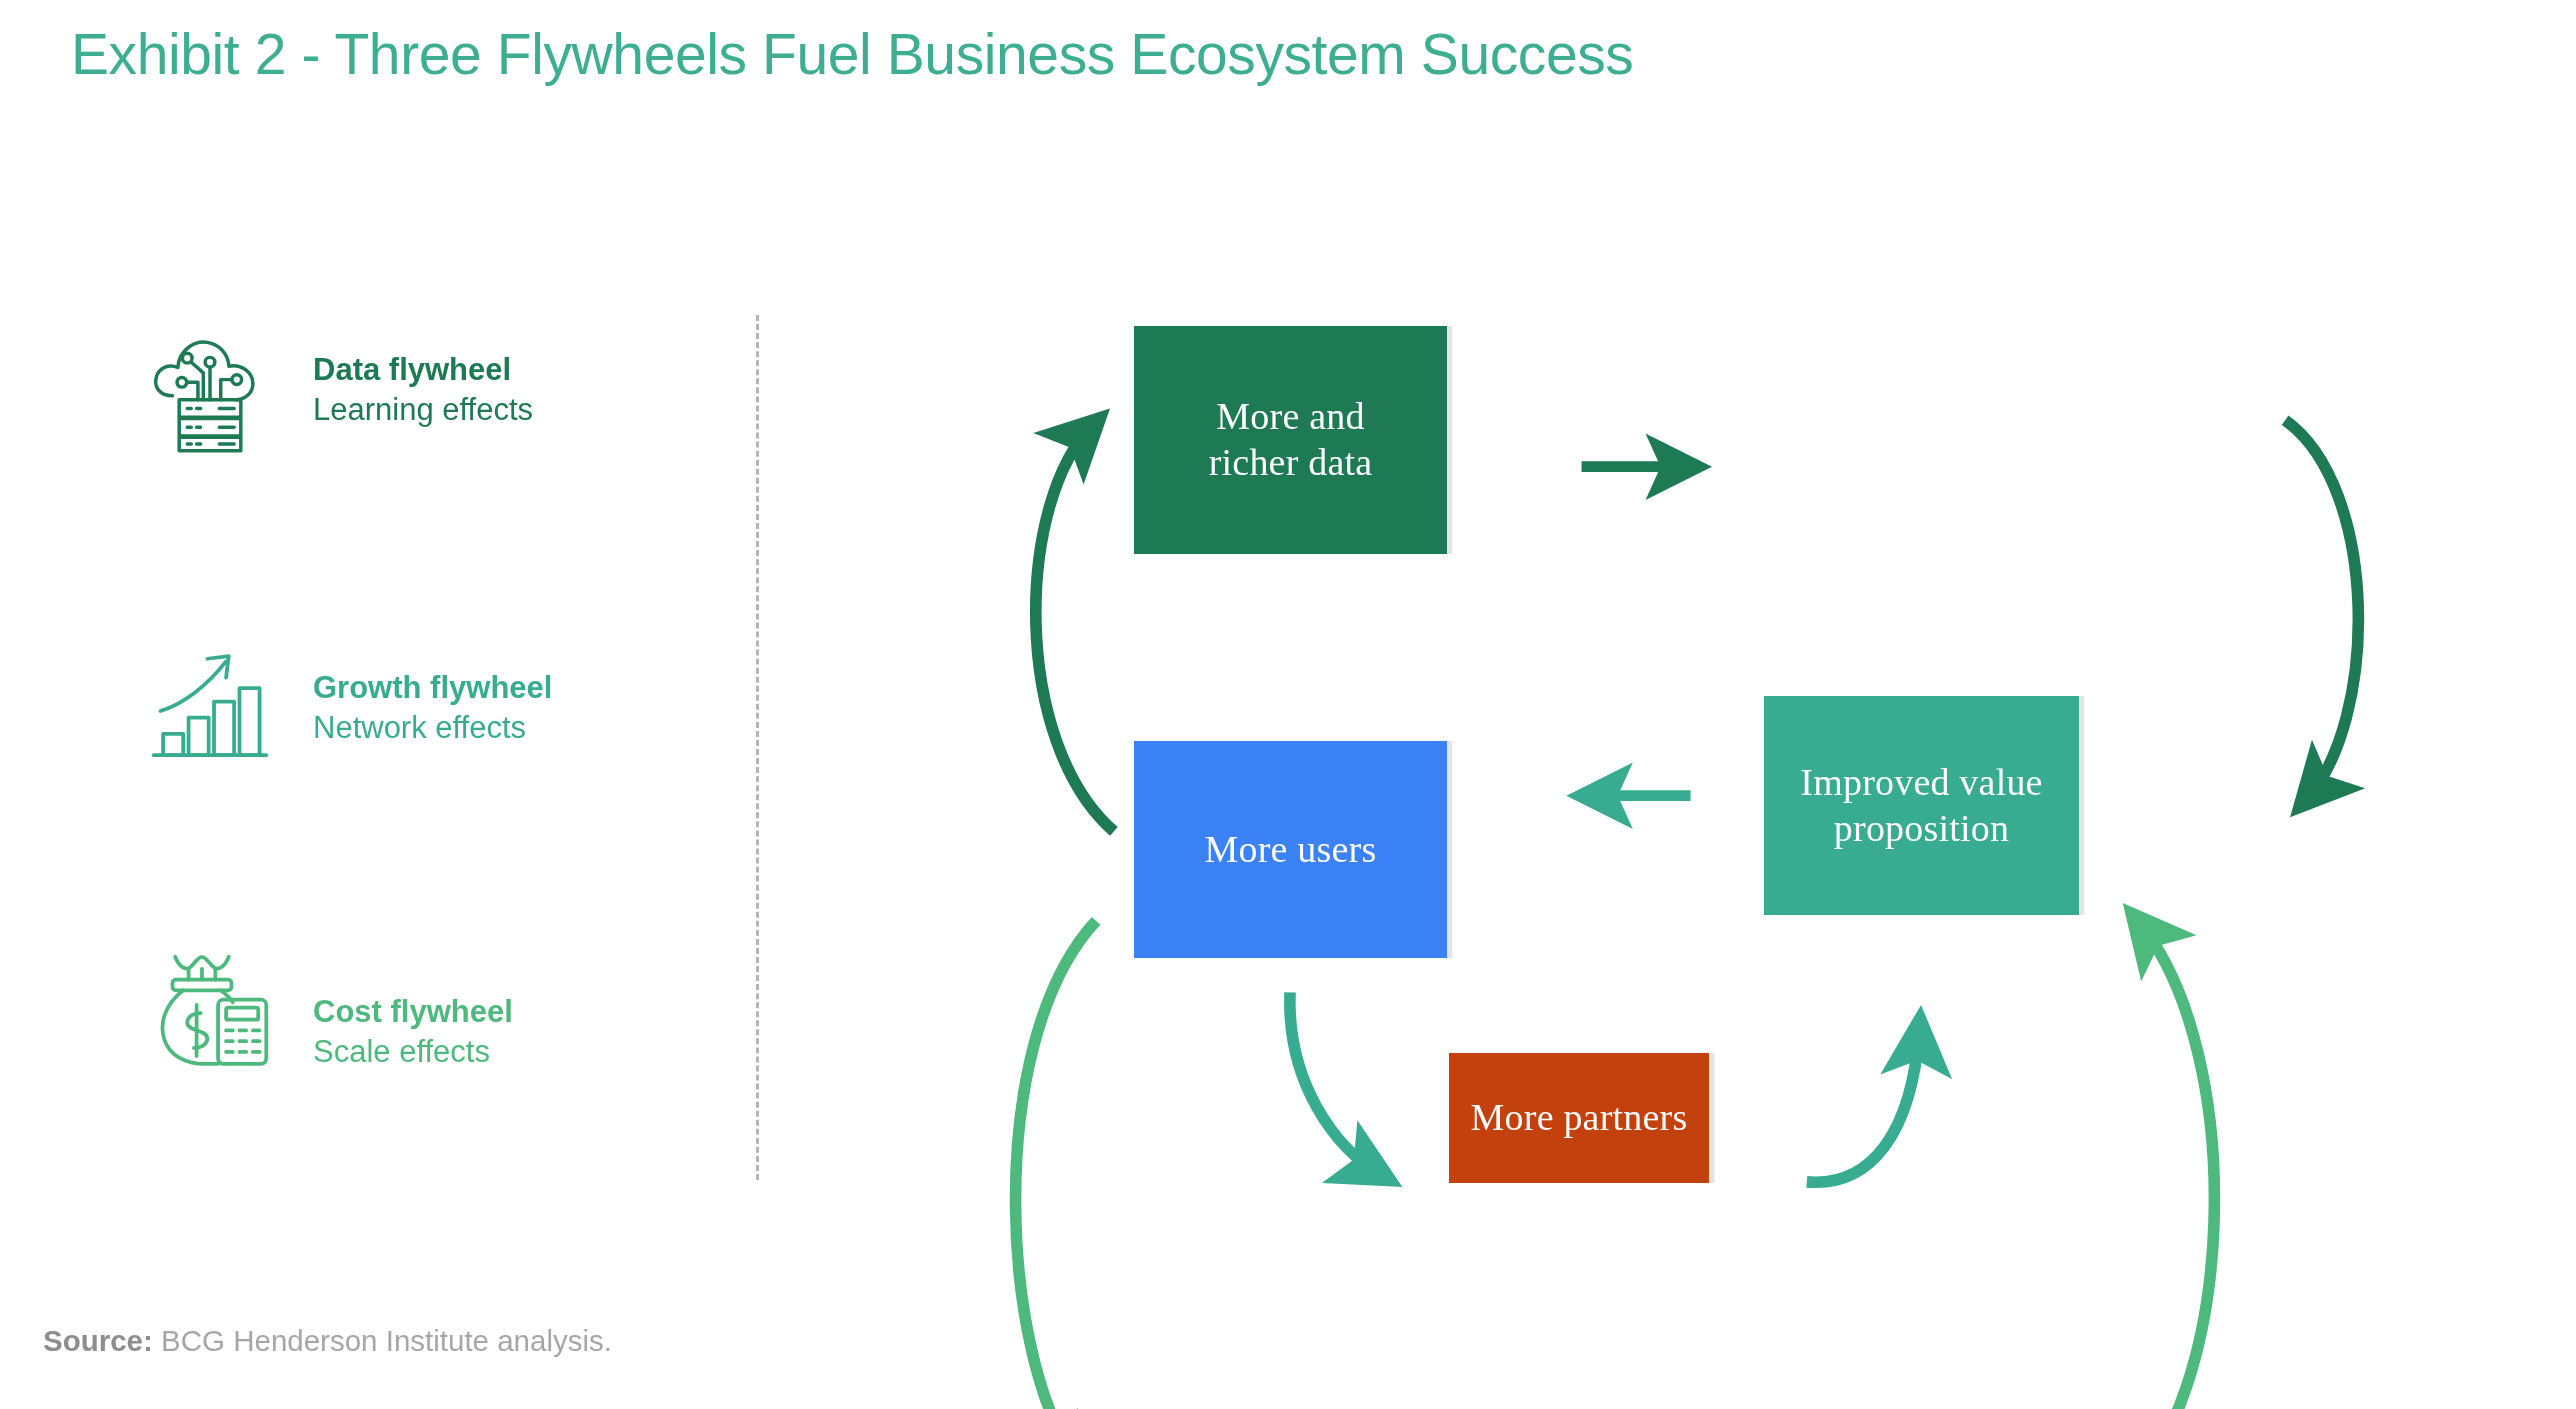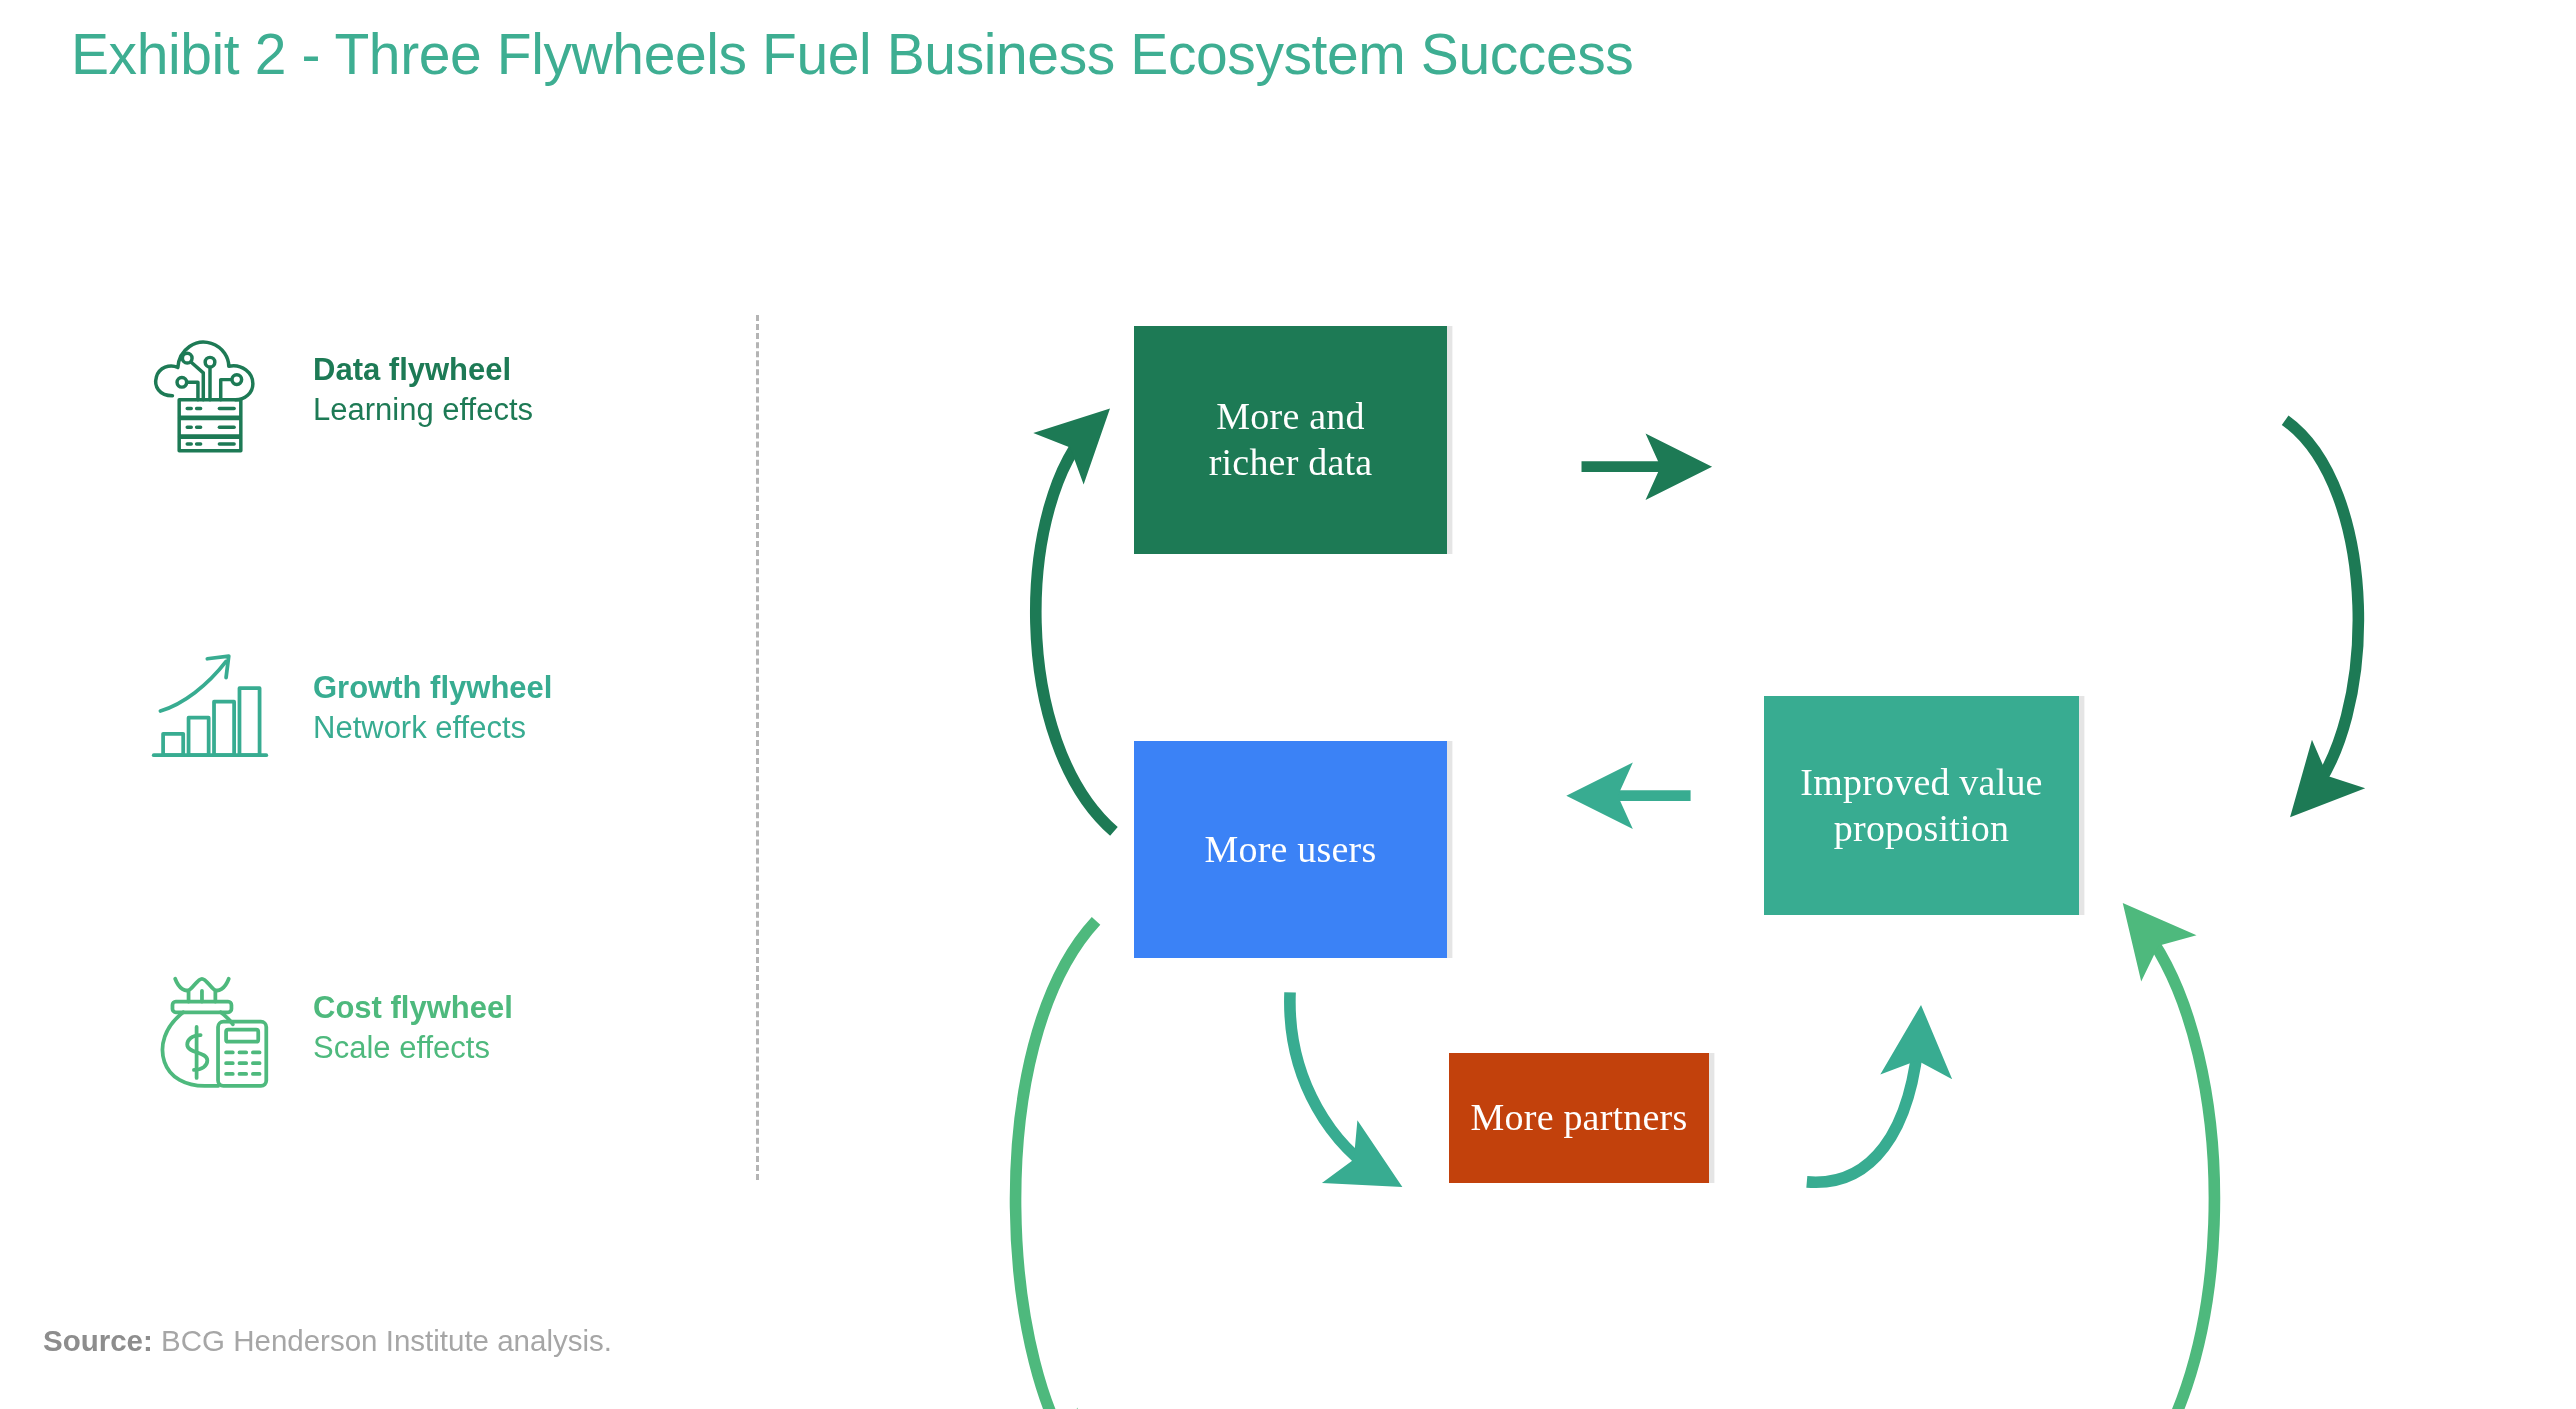--- a/index.html
+++ b/index.html
@@ -37,21 +37,21 @@
     width: 581px;
   }
   .legend-item {
     position: absolute;
     display: flex;
     align-items: center;
     gap: 36px;
   }
   .legend-item:nth-child(1) { top: 0px; }
   .legend-item:nth-child(2) { top: 318px; }
-  .legend-item:nth-child(3) { top: 638px; }
+  .legend-item:nth-child(3) { top: 616px; align-items: flex-end; }
 
   .legend-icon {
     width: 134px;
     height: 134px;
     flex: 0 0 134px;
     display: flex;
     align-items: center;
     justify-content: center;
   }
   .legend-text { padding-top: 3.6px; }

